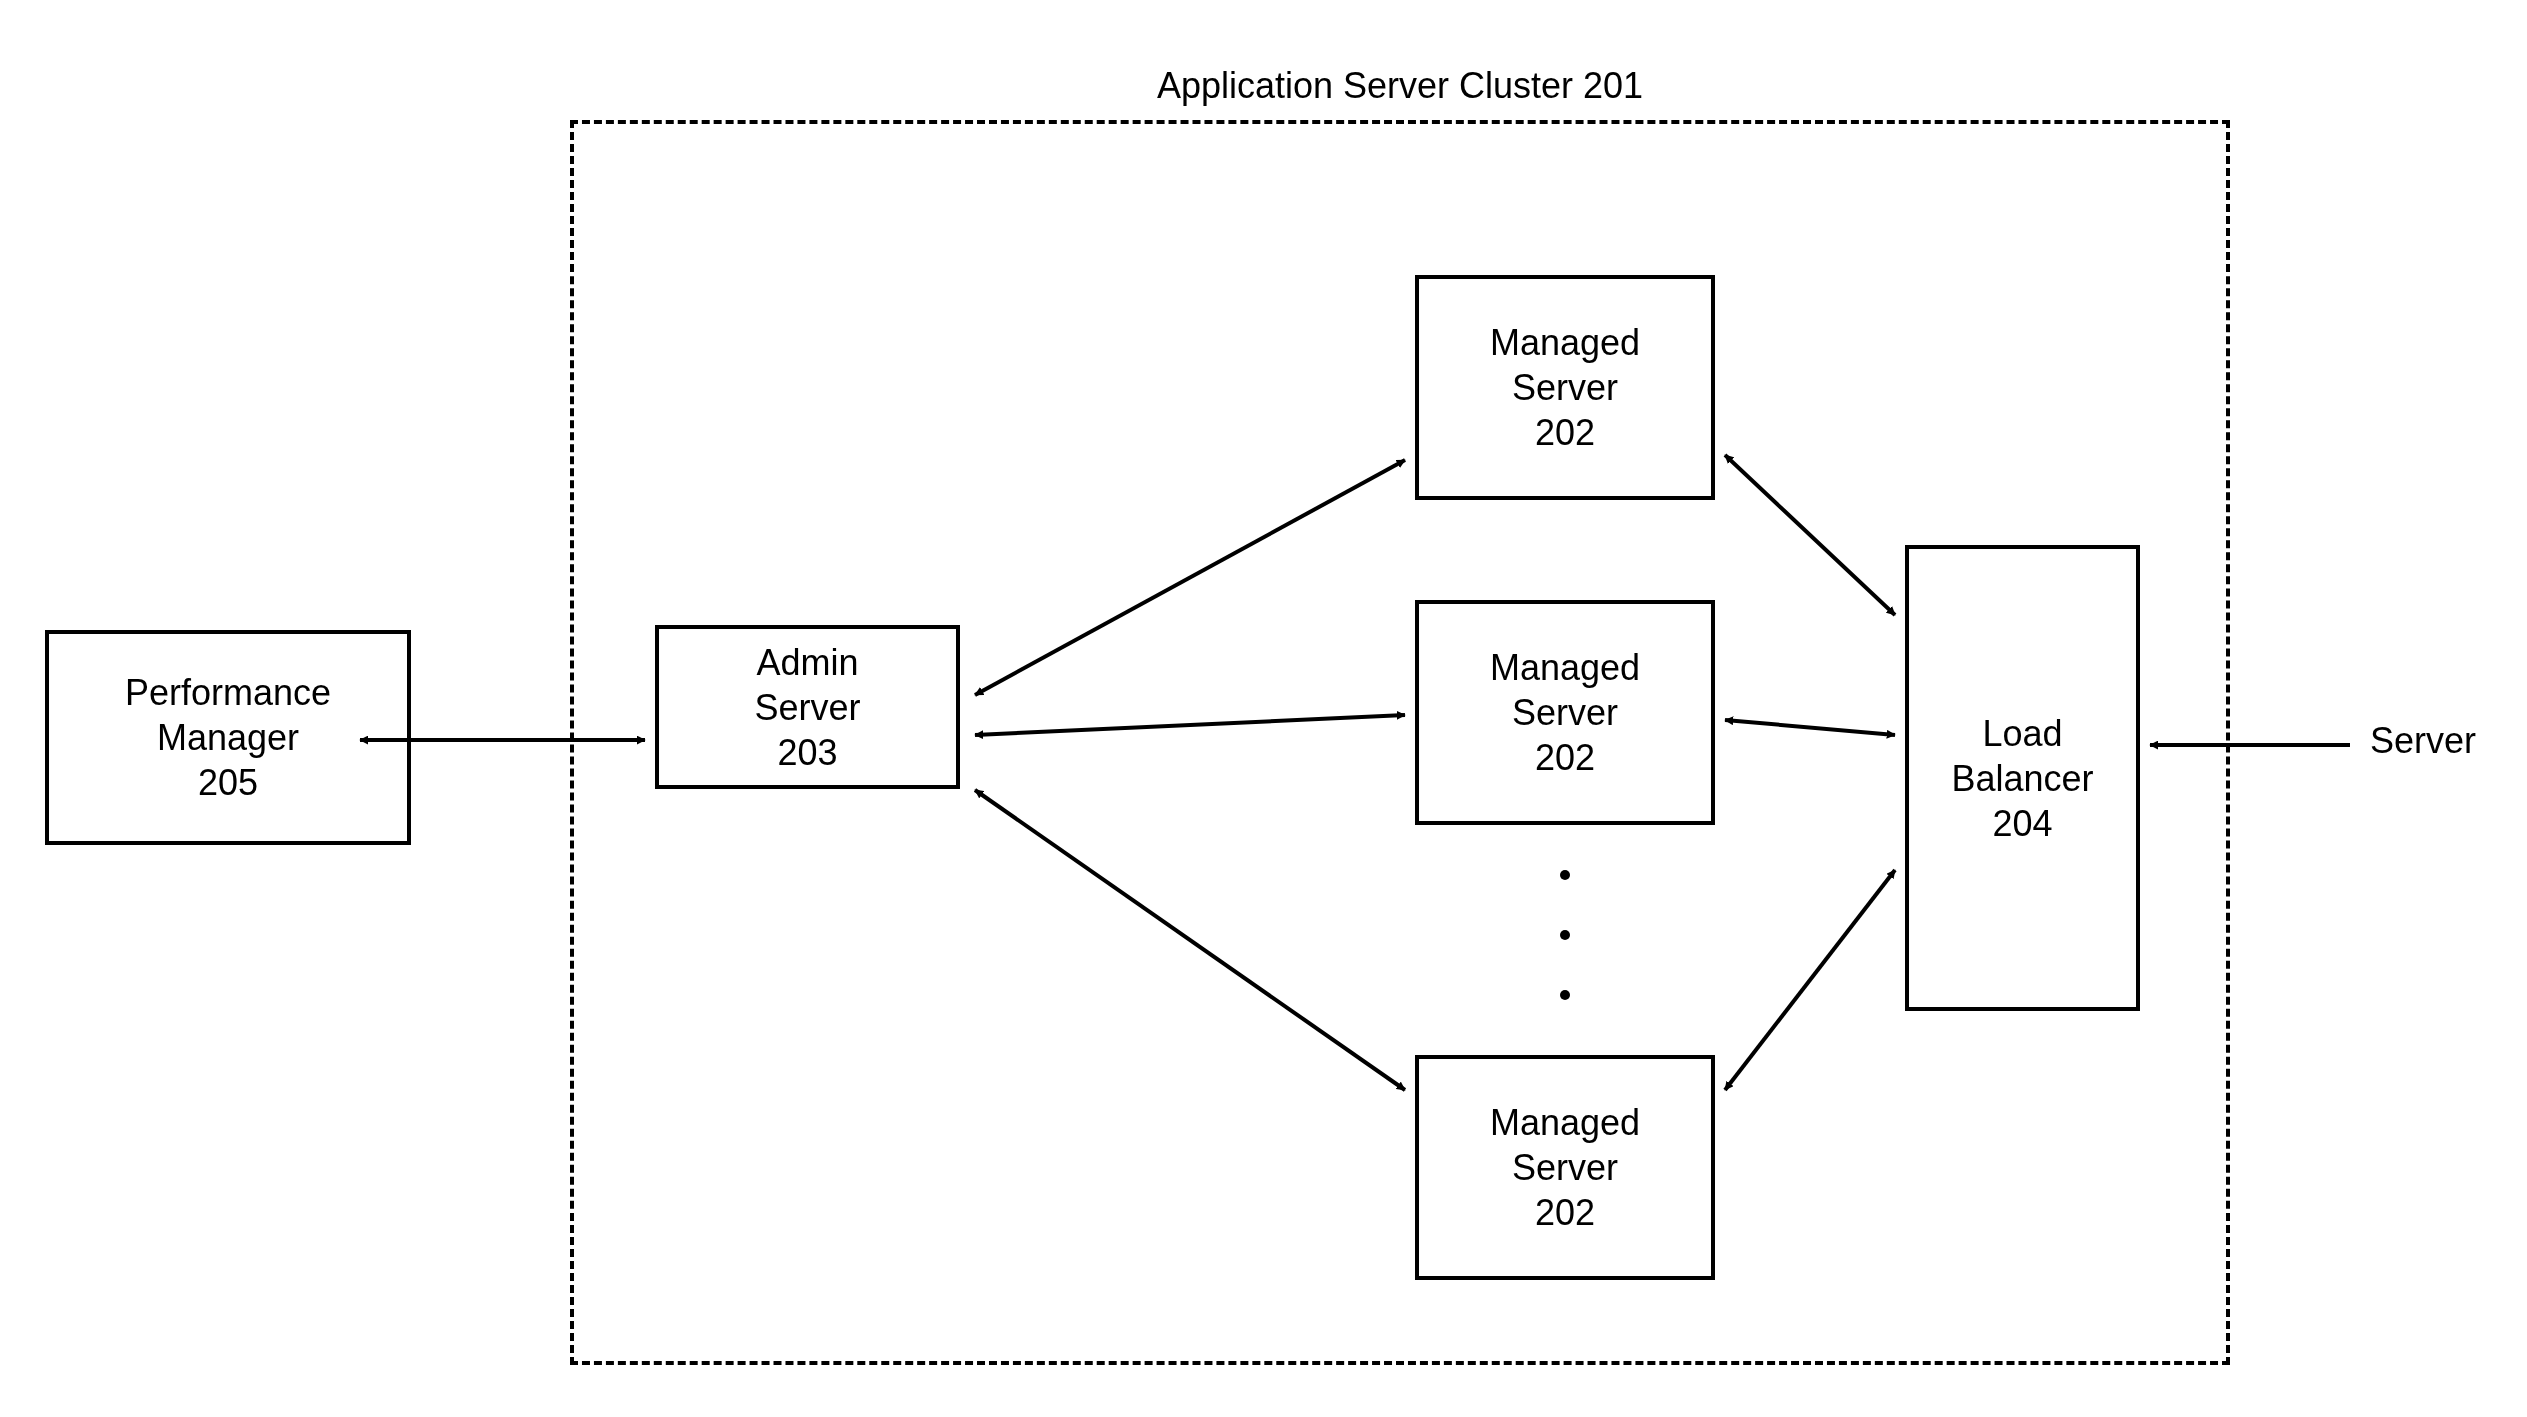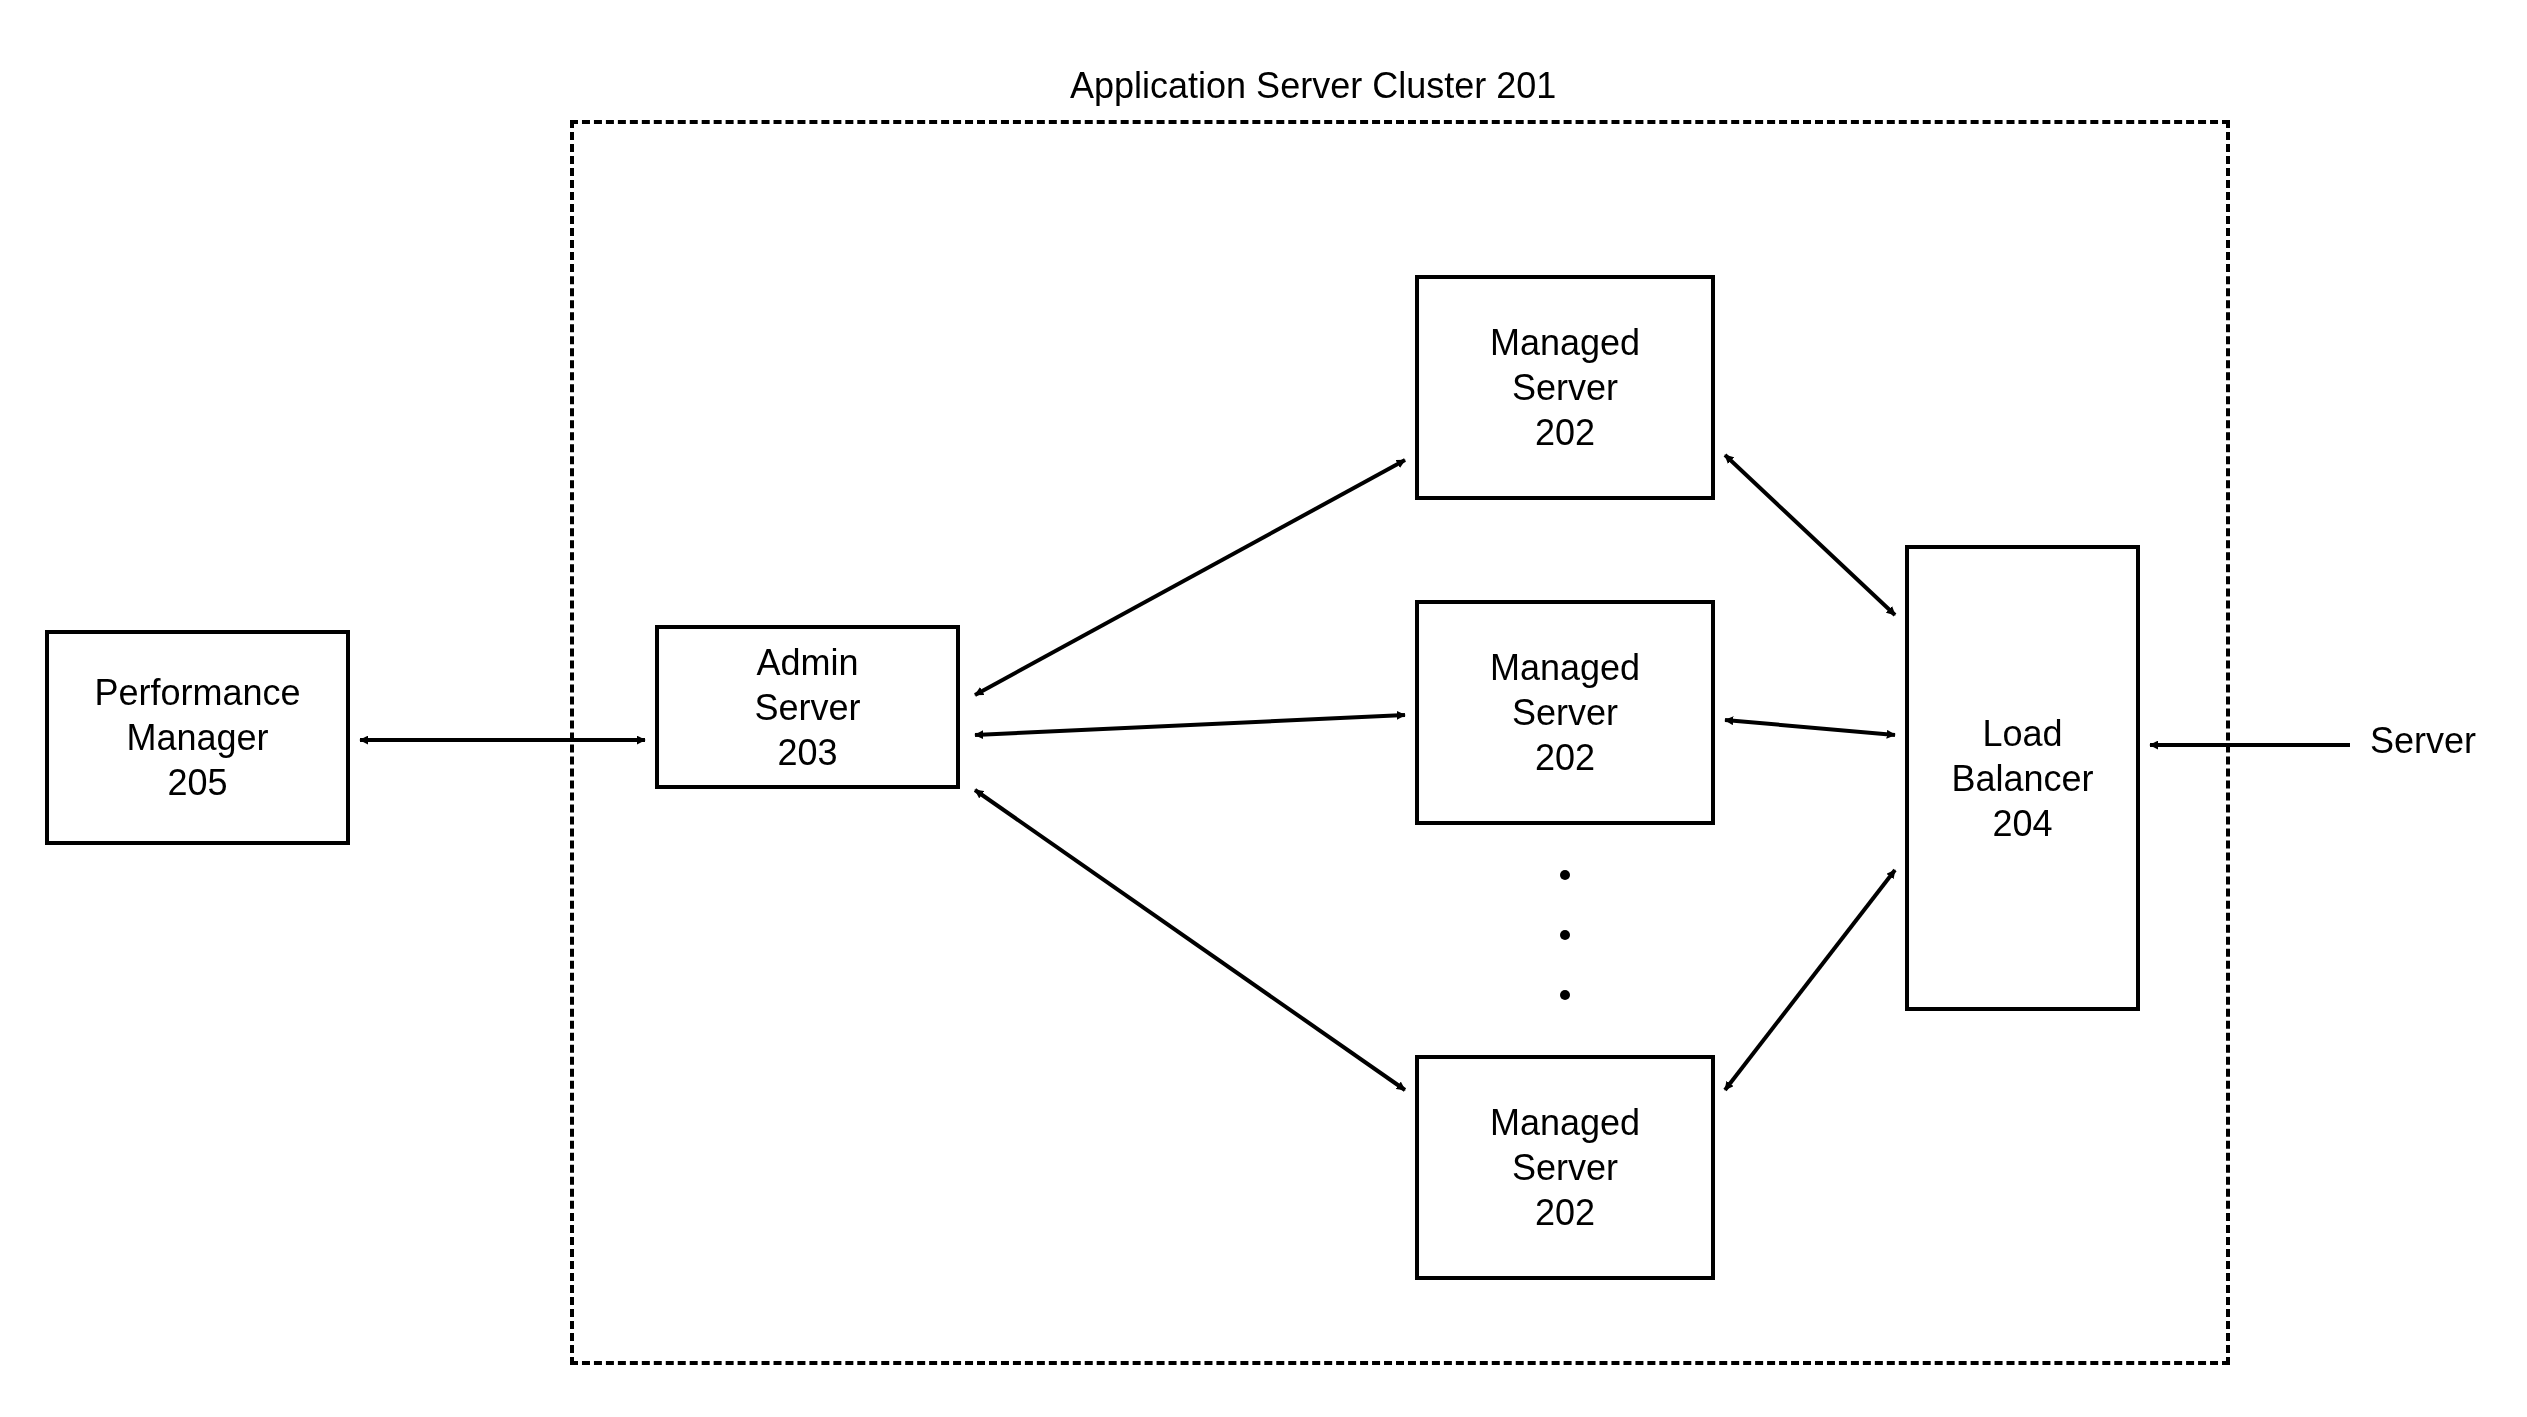--- a/index.html
+++ b/index.html
@@ -31,21 +31,21 @@
     white-space: pre;
   }
   .cluster {
     position: absolute;
     border: 4px dashed #000;
     box-sizing: border-box;
   }
   .cluster-title {
     position: absolute;
     font-size: 36px;
-    text-align: left;
+    text-align: center;
   }
   .free-label {
     position: absolute;
     font-size: 36px;
   }
   .ellipsis-dot {
     position: absolute;
     width: 10px;
     height: 10px;
     background: #000;
@@ -61,21 +61,21 @@
   }
 </style>
 </head>
 <body>
 
 <div class="stage">
 
   <div class="cluster" style="left:570px; top:120px; width:1660px; height:1245px;"></div>
   <div class="cluster-title" style="left:1070px; top:65px; width:660px;">Application Server Cluster 201</div>
 
-  <div class="box" style="left:45px; top:630px; width:305px; height:215px;">
+  <div class="box" style="left:45px; top:630px; width:366px; height:215px;">
     <div class="label">Performance
 Manager
 205</div>
   </div>
 
   <div class="box" style="left:655px; top:625px; width:305px; height:164px;">
     <div class="label">Admin
 Server
 203</div>
   </div>

